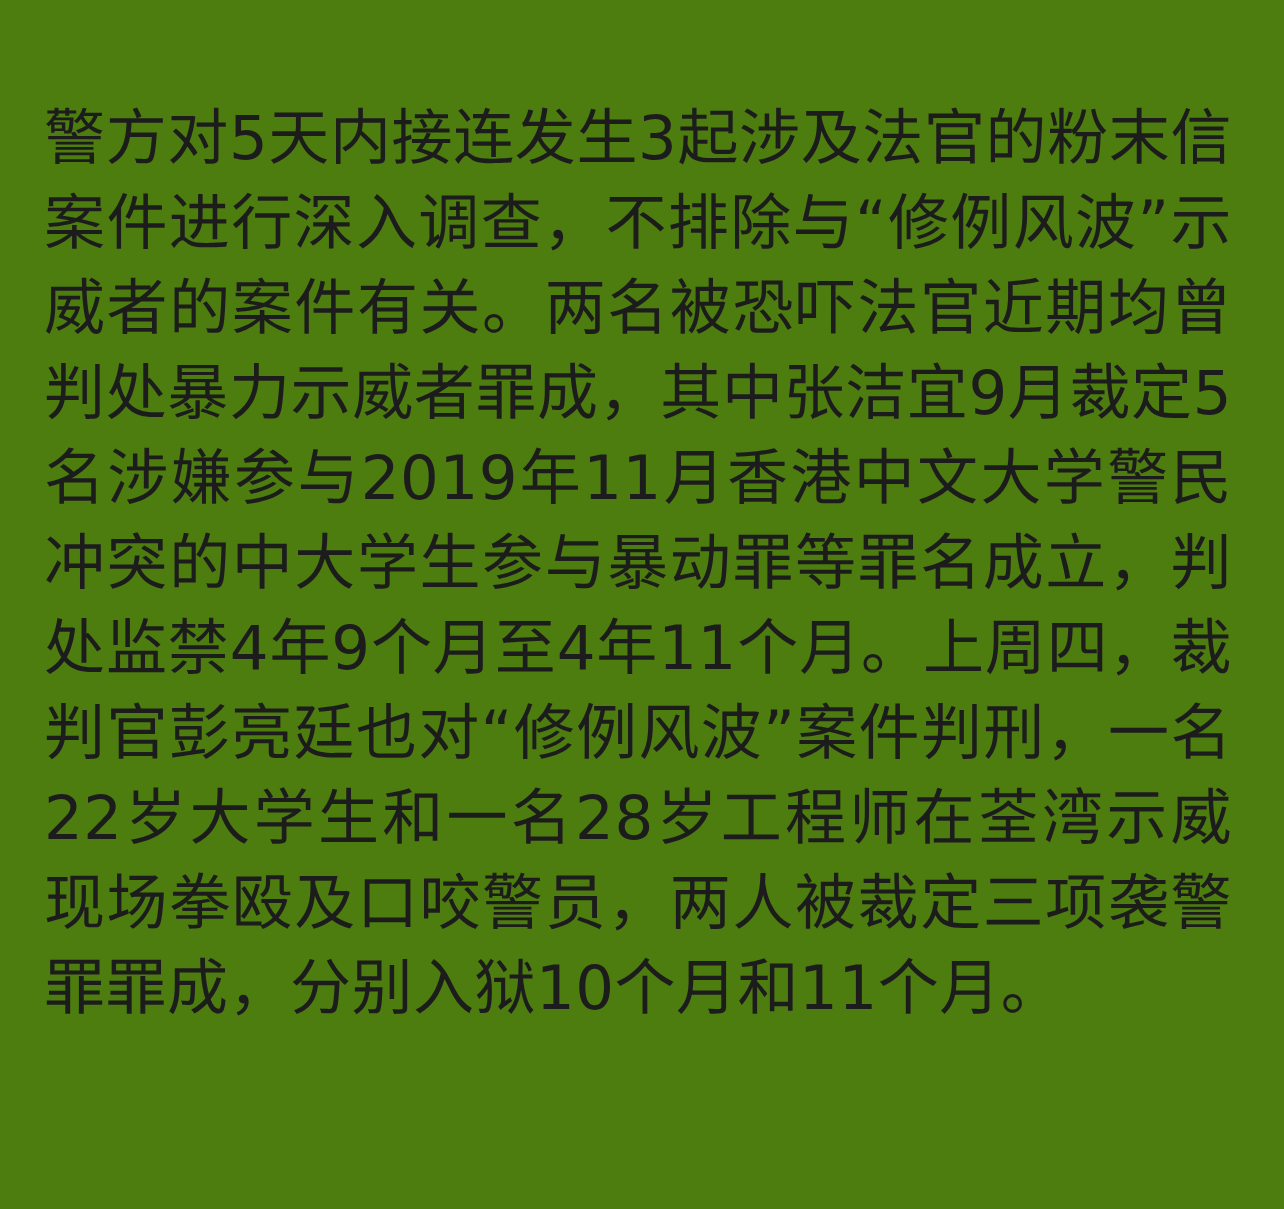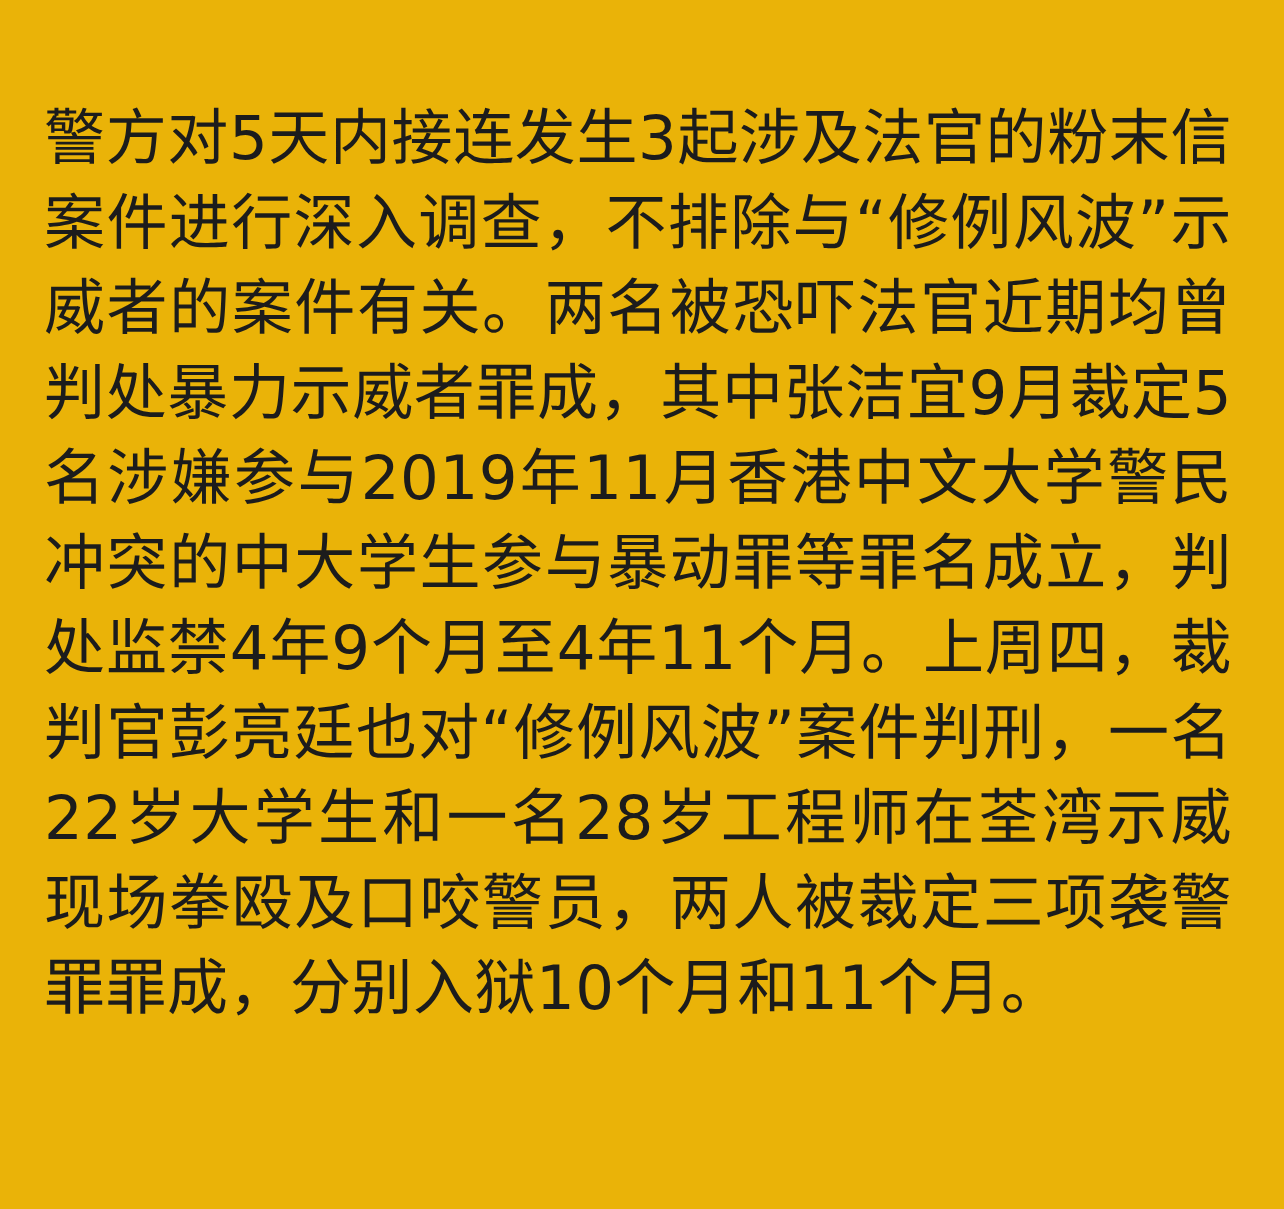--- a/index.html
+++ b/index.html
@@ -11,21 +11,21 @@
   body {
     width: 1284px;
     height: 1209px;
     overflow: hidden;
     font-family: "DejaVu Sans", "Liberation Sans", sans-serif;
   }
   .page {
     box-sizing: border-box;
     width: 1284px;
     height: 1209px;
-    background: #eab308;
+    background: #4d7c0f;
     padding: 34px 52px 0 44px;
   }
   .article-body {
     color: #1c1c1c;
     font-size: 61px;
     line-height: 85px;
     letter-spacing: 0.5px;
     text-align: justify;
     text-justify: inter-character;
     font-weight: 400;

